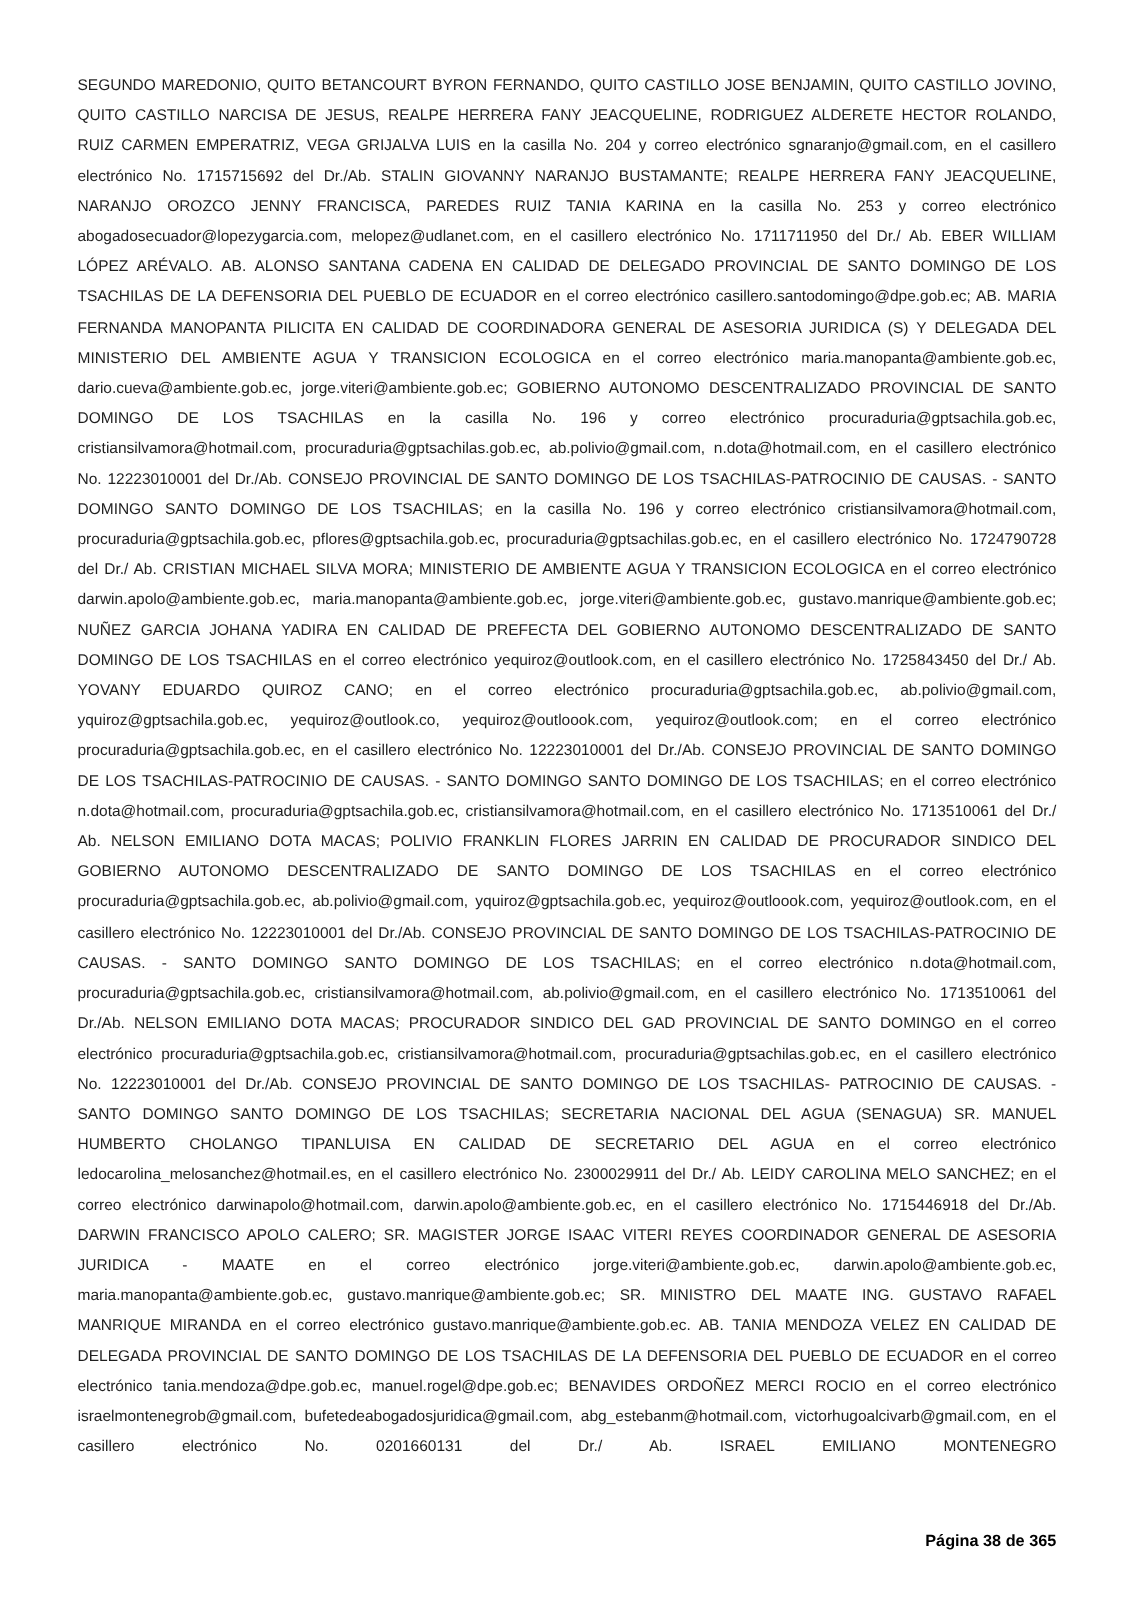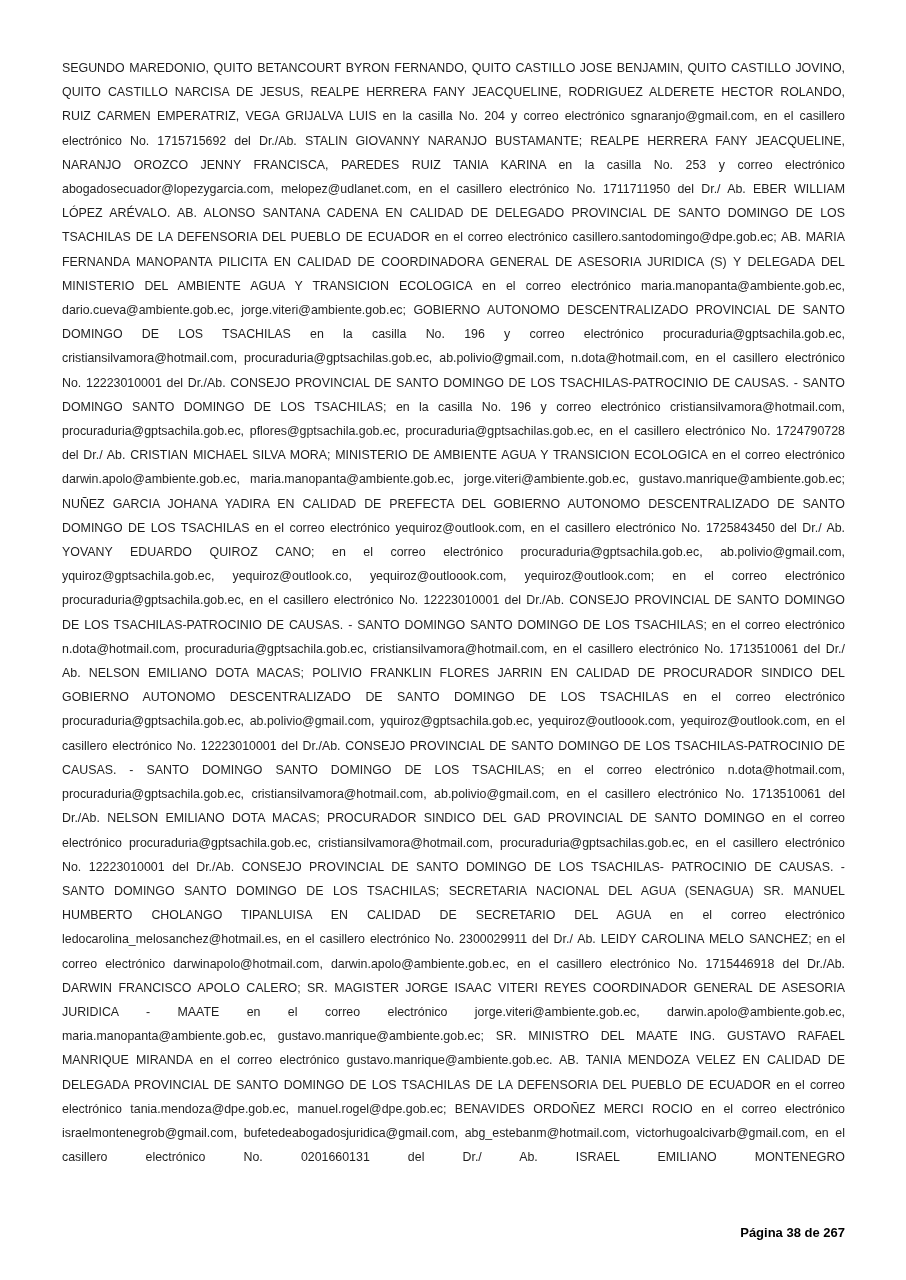--- a/index.html
+++ b/index.html
@@ -41,14 +41,14 @@
     font-weight: bold;
     color: #000000;
     white-space: nowrap;
   }
 </style>
 </head>
 <body>
 
 <div class="page">
   <p class="doc-text">SEGUNDO MAREDONIO, QUITO BETANCOURT BYRON FERNANDO, QUITO CASTILLO JOSE BENJAMIN, QUITO CASTILLO JOVINO, QUITO CASTILLO NARCISA DE JESUS, REALPE HERRERA FANY JEACQUELINE, RODRIGUEZ ALDERETE HECTOR ROLANDO, RUIZ CARMEN EMPERATRIZ, VEGA GRIJALVA LUIS en la casilla No. 204 y correo electrónico sgnaranjo@gmail.com, en el casillero electrónico No. 1715715692 del Dr./Ab. STALIN GIOVANNY NARANJO BUSTAMANTE; REALPE HERRERA FANY JEACQUELINE, NARANJO OROZCO JENNY FRANCISCA, PAREDES RUIZ TANIA KARINA en la casilla No. 253 y correo electrónico abogadosecuador@lopezygarcia.com, melopez@udlanet.com, en el casillero electrónico No. 1711711950 del Dr./ Ab. EBER WILLIAM LÓPEZ ARÉVALO. AB. ALONSO SANTANA CADENA EN CALIDAD DE DELEGADO PROVINCIAL DE SANTO DOMINGO DE LOS TSACHILAS DE LA DEFENSORIA DEL PUEBLO DE ECUADOR en el correo electrónico casillero.santodomingo@dpe.gob.ec; AB. MARIA FERNANDA MANOPANTA PILICITA EN CALIDAD DE COORDINADORA GENERAL DE ASESORIA JURIDICA (S) Y DELEGADA DEL MINISTERIO DEL AMBIENTE AGUA Y TRANSICION ECOLOGICA en el correo electrónico maria.manopanta@ambiente.gob.ec, dario.cueva@ambiente.gob.ec, jorge.viteri@ambiente.gob.ec; GOBIERNO AUTONOMO DESCENTRALIZADO PROVINCIAL DE SANTO DOMINGO DE LOS TSACHILAS en la casilla No. 196 y correo electrónico procuraduria@gptsachila.gob.ec, cristiansilvamora@hotmail.com, procuraduria@gptsachilas.gob.ec, ab.polivio@gmail.com, n.dota@hotmail.com, en el casillero electrónico No. 12223010001 del Dr./Ab. CONSEJO PROVINCIAL DE SANTO DOMINGO DE LOS TSACHILAS-PATROCINIO DE CAUSAS. - SANTO DOMINGO SANTO DOMINGO DE LOS TSACHILAS; en la casilla No. 196 y correo electrónico cristiansilvamora@hotmail.com, procuraduria@gptsachila.gob.ec, pflores@gptsachila.gob.ec, procuraduria@gptsachilas.gob.ec, en el casillero electrónico No. 1724790728 del Dr./ Ab. CRISTIAN MICHAEL SILVA MORA; MINISTERIO DE AMBIENTE AGUA Y TRANSICION ECOLOGICA en el correo electrónico darwin.apolo@ambiente.gob.ec, maria.manopanta@ambiente.gob.ec, jorge.viteri@ambiente.gob.ec, gustavo.manrique@ambiente.gob.ec; NUÑEZ GARCIA JOHANA YADIRA EN CALIDAD DE PREFECTA DEL GOBIERNO AUTONOMO DESCENTRALIZADO DE SANTO DOMINGO DE LOS TSACHILAS en el correo electrónico yequiroz@outlook.com, en el casillero electrónico No. 1725843450 del Dr./ Ab. YOVANY EDUARDO QUIROZ CANO; en el correo electrónico procuraduria@gptsachila.gob.ec, ab.polivio@gmail.com, yquiroz@gptsachila.gob.ec, yequiroz@outlook.co, yequiroz@outloook.com, yequiroz@outlook.com; en el correo electrónico procuraduria@gptsachila.gob.ec, en el casillero electrónico No. 12223010001 del Dr./Ab. CONSEJO PROVINCIAL DE SANTO DOMINGO DE LOS TSACHILAS-PATROCINIO DE CAUSAS. - SANTO DOMINGO SANTO DOMINGO DE LOS TSACHILAS; en el correo electrónico n.dota@hotmail.com, procuraduria@gptsachila.gob.ec, cristiansilvamora@hotmail.com, en el casillero electrónico No. 1713510061 del Dr./ Ab. NELSON EMILIANO DOTA MACAS; POLIVIO FRANKLIN FLORES JARRIN EN CALIDAD DE PROCURADOR SINDICO DEL GOBIERNO AUTONOMO DESCENTRALIZADO DE SANTO DOMINGO DE LOS TSACHILAS en el correo electrónico procuraduria@gptsachila.gob.ec, ab.polivio@gmail.com, yquiroz@gptsachila.gob.ec, yequiroz@outloook.com, yequiroz@outlook.com, en el casillero electrónico No. 12223010001 del Dr./Ab. CONSEJO PROVINCIAL DE SANTO DOMINGO DE LOS TSACHILAS-PATROCINIO DE CAUSAS. - SANTO DOMINGO SANTO DOMINGO DE LOS TSACHILAS; en el correo electrónico n.dota@hotmail.com, procuraduria@gptsachila.gob.ec, cristiansilvamora@hotmail.com, ab.polivio@gmail.com, en el casillero electrónico No. 1713510061 del Dr./Ab. NELSON EMILIANO DOTA MACAS; PROCURADOR SINDICO DEL GAD PROVINCIAL DE SANTO DOMINGO en el correo electrónico procuraduria@gptsachila.gob.ec, cristiansilvamora@hotmail.com, procuraduria@gptsachilas.gob.ec, en el casillero electrónico No. 12223010001 del Dr./Ab. CONSEJO PROVINCIAL DE SANTO DOMINGO DE LOS TSACHILAS- PATROCINIO DE CAUSAS. - SANTO DOMINGO SANTO DOMINGO DE LOS TSACHILAS; SECRETARIA NACIONAL DEL AGUA (SENAGUA) SR. MANUEL HUMBERTO CHOLANGO TIPANLUISA EN CALIDAD DE SECRETARIO DEL AGUA en el correo electrónico ledocarolina_melosanchez@hotmail.es, en el casillero electrónico No. 2300029911 del Dr./ Ab. LEIDY CAROLINA MELO SANCHEZ; en el correo electrónico darwinapolo@hotmail.com, darwin.apolo@ambiente.gob.ec, en el casillero electrónico No. 1715446918 del Dr./Ab. DARWIN FRANCISCO APOLO CALERO; SR. MAGISTER JORGE ISAAC VITERI REYES COORDINADOR GENERAL DE ASESORIA JURIDICA - MAATE en el correo electrónico jorge.viteri@ambiente.gob.ec, darwin.apolo@ambiente.gob.ec, maria.manopanta@ambiente.gob.ec, gustavo.manrique@ambiente.gob.ec; SR. MINISTRO DEL MAATE ING. GUSTAVO RAFAEL MANRIQUE MIRANDA en el correo electrónico gustavo.manrique@ambiente.gob.ec. AB. TANIA MENDOZA VELEZ EN CALIDAD DE DELEGADA PROVINCIAL DE SANTO DOMINGO DE LOS TSACHILAS DE LA DEFENSORIA DEL PUEBLO DE ECUADOR en el correo electrónico tania.mendoza@dpe.gob.ec, manuel.rogel@dpe.gob.ec; BENAVIDES ORDOÑEZ MERCI ROCIO en el correo electrónico israelmontenegrob@gmail.com, bufetedeabogadosjuridica@gmail.com, abg_estebanm@hotmail.com, victorhugoalcivarb@gmail.com, en el casillero electrónico No. 0201660131 del Dr./ Ab. ISRAEL EMILIANO MONTENEGRO</p>
-  <div class="page-footer">Página 38 de 267</div>
+  <div class="page-footer">Página 38 de 365</div>
 </div>
 
 </body></html>

